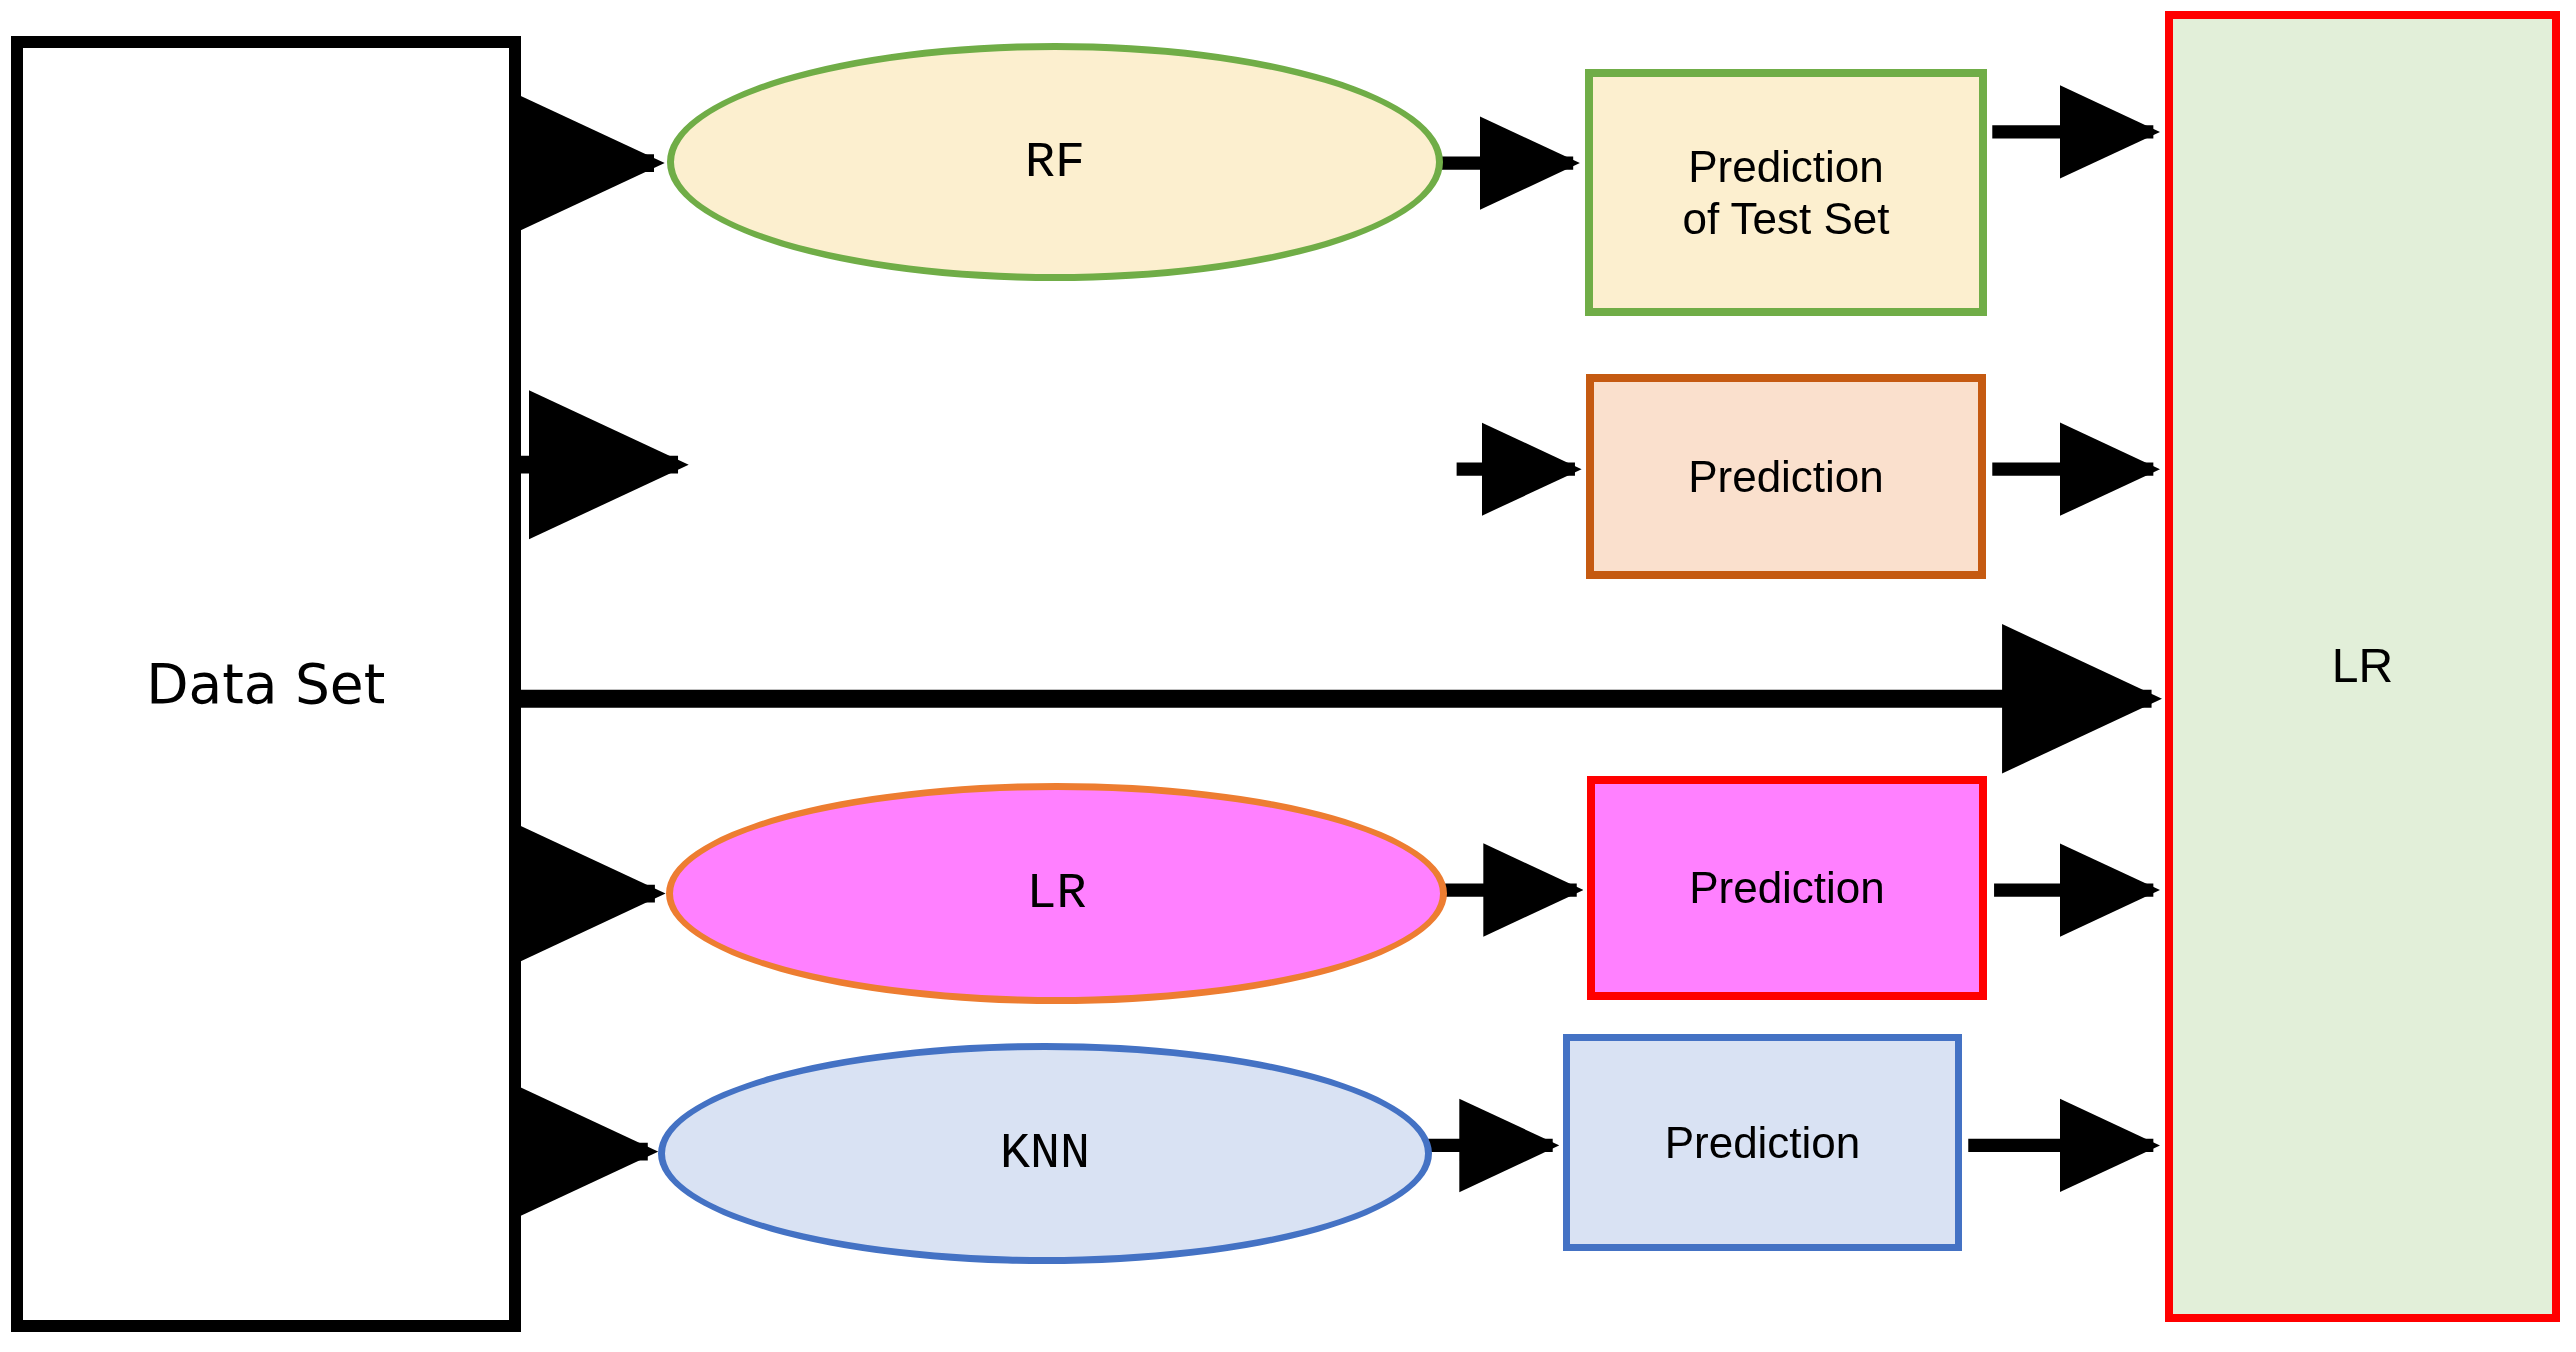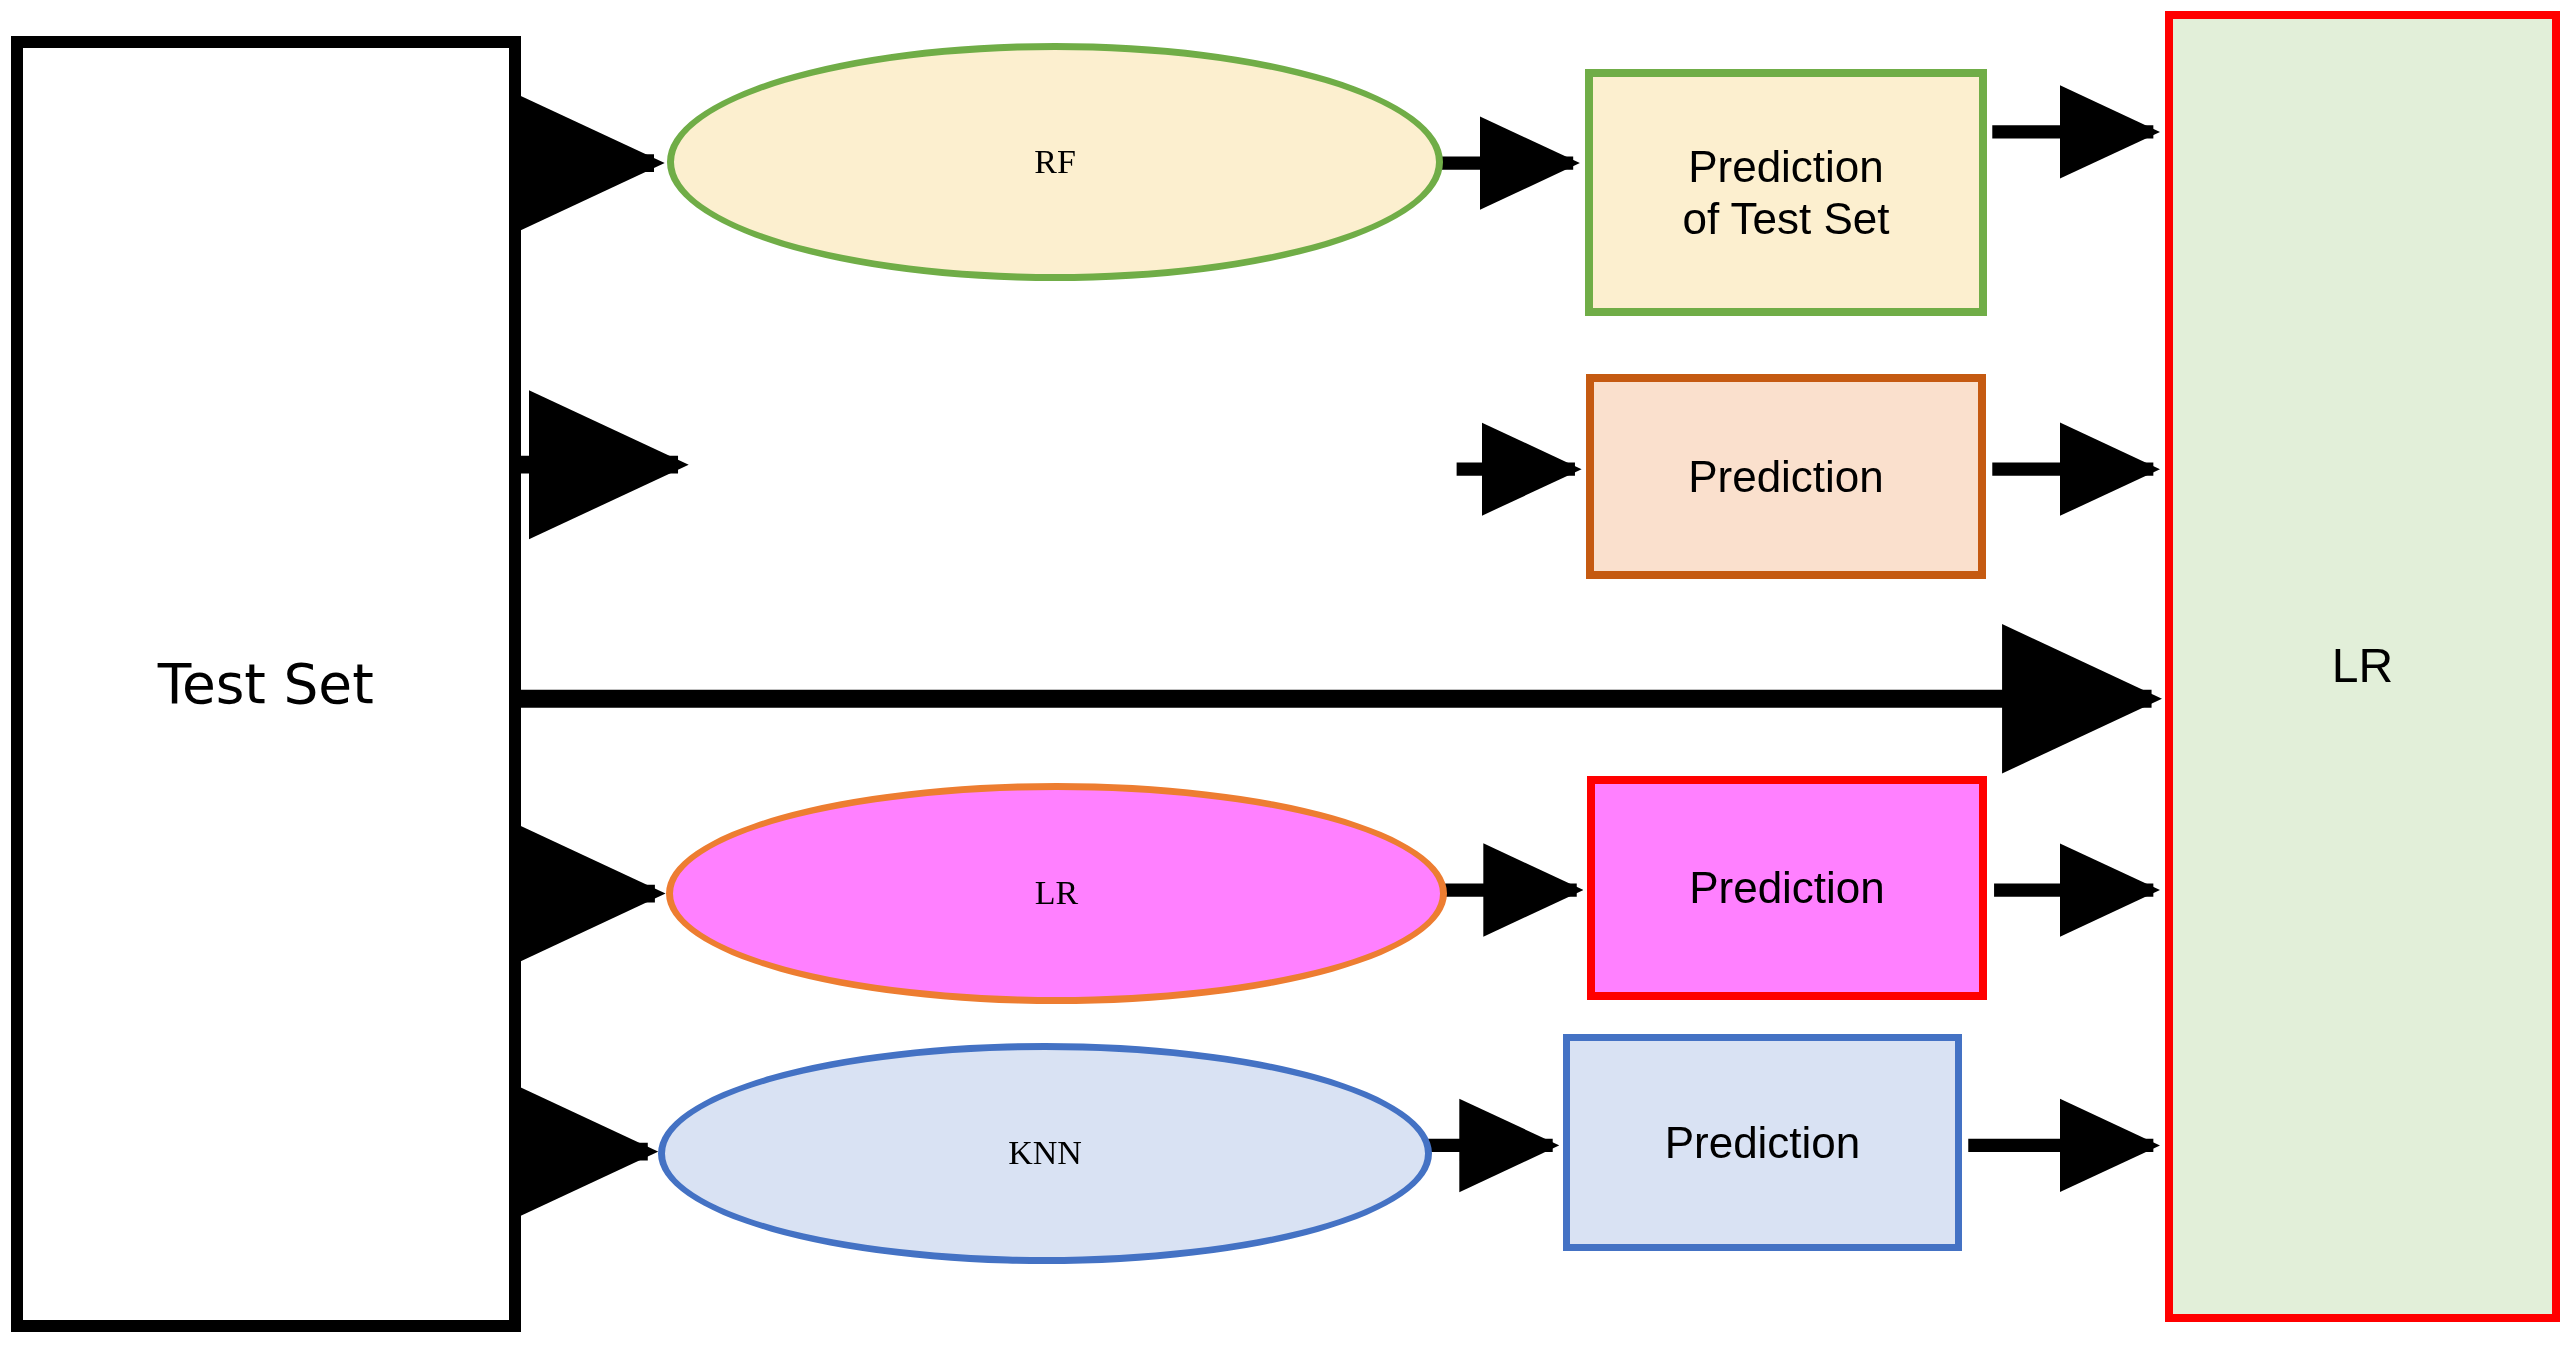--- a/index.html
+++ b/index.html
@@ -13,21 +13,21 @@
   
   #dataset{left:10.7px;top:36px;width:510px;height:1296px;border:12.5px solid #000000;background:#ffffff;}
   #dataset .lbl{font-size:55px;font-family:"DejaVu Sans", sans-serif;}
 
   
   .ellipse{border-radius:50%;}
   #rf{left:667px;top:43px;width:776px;height:238px;border:7.1px solid #70AD47;background:#FCEFCF;}
   #svm{left:690px;top:356px;width:771px;height:224px;border:7.1px solid #ED7D31;background:#FAE0CD;}
   #lrmodel{left:666px;top:783px;width:781px;height:221px;border:7.1px solid #ED7D31;background:#FF80FF;}
   #knn{left:658px;top:1043px;width:774px;height:221px;border:7.1px solid #4472C4;background:#D9E2F3;text-align:right;}
-  .ellipse .lbl{font-size:34px;font-family:Liberation Serif, serif;}
+  .ellipse .lbl{font-size:50px;font-family:Liberation Mono, monospace;}
 
   
   #pred-rf{left:1585px;top:69px;width:402px;height:247px;border:8px solid #70AD47;background:#FCEFCF;}
   #pred-svm{left:1586px;top:374px;width:400px;height:205px;border:8px solid #C55A11;background:#FAE0CD;}
   #pred-lr{left:1587px;top:776px;width:400px;height:224px;border:8px solid #FF0000;background:#FF80FF;}
   #pred-knn{left:1563px;top:1034px;width:399px;height:217px;border:7.1px solid #4472C4;background:#D9E2F3;}
   .predbox .lbl{font-size:44px;font-family:Liberation Sans, sans-serif;}
 
   
   #lrfinal{left:2165px;top:10.7px;width:395px;height:1311px;border:8px solid #FF0000;background:#E2EFD9;}
@@ -66,21 +66,21 @@
 
     <line x1="1605" y1="1287" x2="1745" y2="1287" stroke="#000" stroke-width="15" marker-end="url(#ah2)"></line>
 
     <line x1="2239" y1="148" x2="2420" y2="148" stroke="#000" stroke-width="15" marker-end="url(#ah2)"></line>
     <line x1="2239" y1="527" x2="2420" y2="527" stroke="#000" stroke-width="15" marker-end="url(#ah2)"></line>
     <line x1="2241" y1="1000" x2="2420" y2="1000" stroke="#000" stroke-width="15" marker-end="url(#ah2)"></line>
     <line x1="2212" y1="1287" x2="2420" y2="1287" stroke="#000" stroke-width="15" marker-end="url(#ah2)"></line>
   </svg>
 
   <div class="node" id="dataset">
-    <span class="lbl">Test Set</span>
+    <span class="lbl">Data Set</span>
   </div>
 
   <div class="node ellipse" id="rf">
     <span class="lbl">RF</span>
   </div>
   <div class="node ellipse" id="lrmodel">
     <span class="lbl">LR</span>
   </div>
   <div class="node ellipse" id="knn">
     <span class="lbl">KNN</span>

